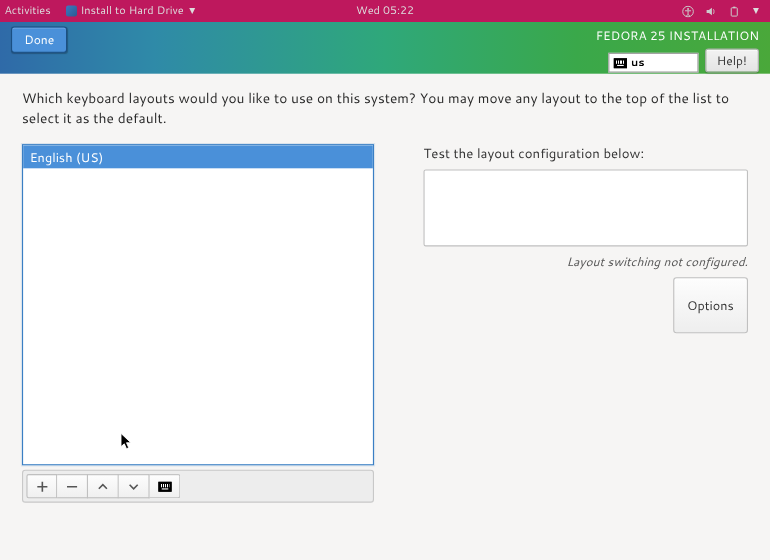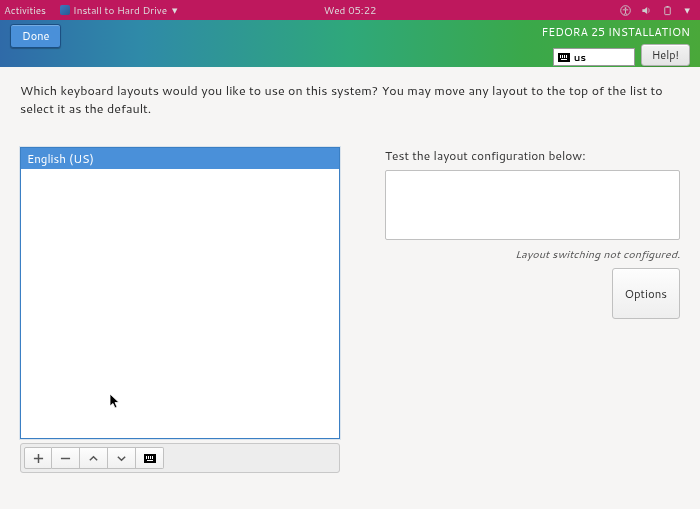--- a/index.html
+++ b/index.html
@@ -63,21 +63,21 @@
   .help-btn {
     background:linear-gradient(#f2f2f2,#e4e4e4);
     border:1px solid #b0b0b0; color:#333;
     font-size:11px; padding:2px 10px; border-radius:3px;
     box-shadow: inset 0 1px 0 #fff, 0 1px 1px rgba(0,0,0,0.15);
     cursor:pointer;
   }
 
   
   .content { padding: 14px 20px; color:#333; }
-  .instructions { font-size: 12.5px; color:#2a2a2a; margin-bottom: 30px;}
+  .instructions { font-size: 12.5px; color:#2a2a2a; margin-bottom: 14px;}
 
   .cols { display:flex; gap:20px; align-items:flex-start;}
   .col-left { width: 345px; }
   .col-right { flex:1; min-width:0; }
 
   .layout-list {
     width: 320px; height: 292px;
     background:#fff; border:1px solid #3a7fc4;
     box-shadow: 0 0 0 1px rgba(58,127,196,0.15);
     overflow:hidden;

